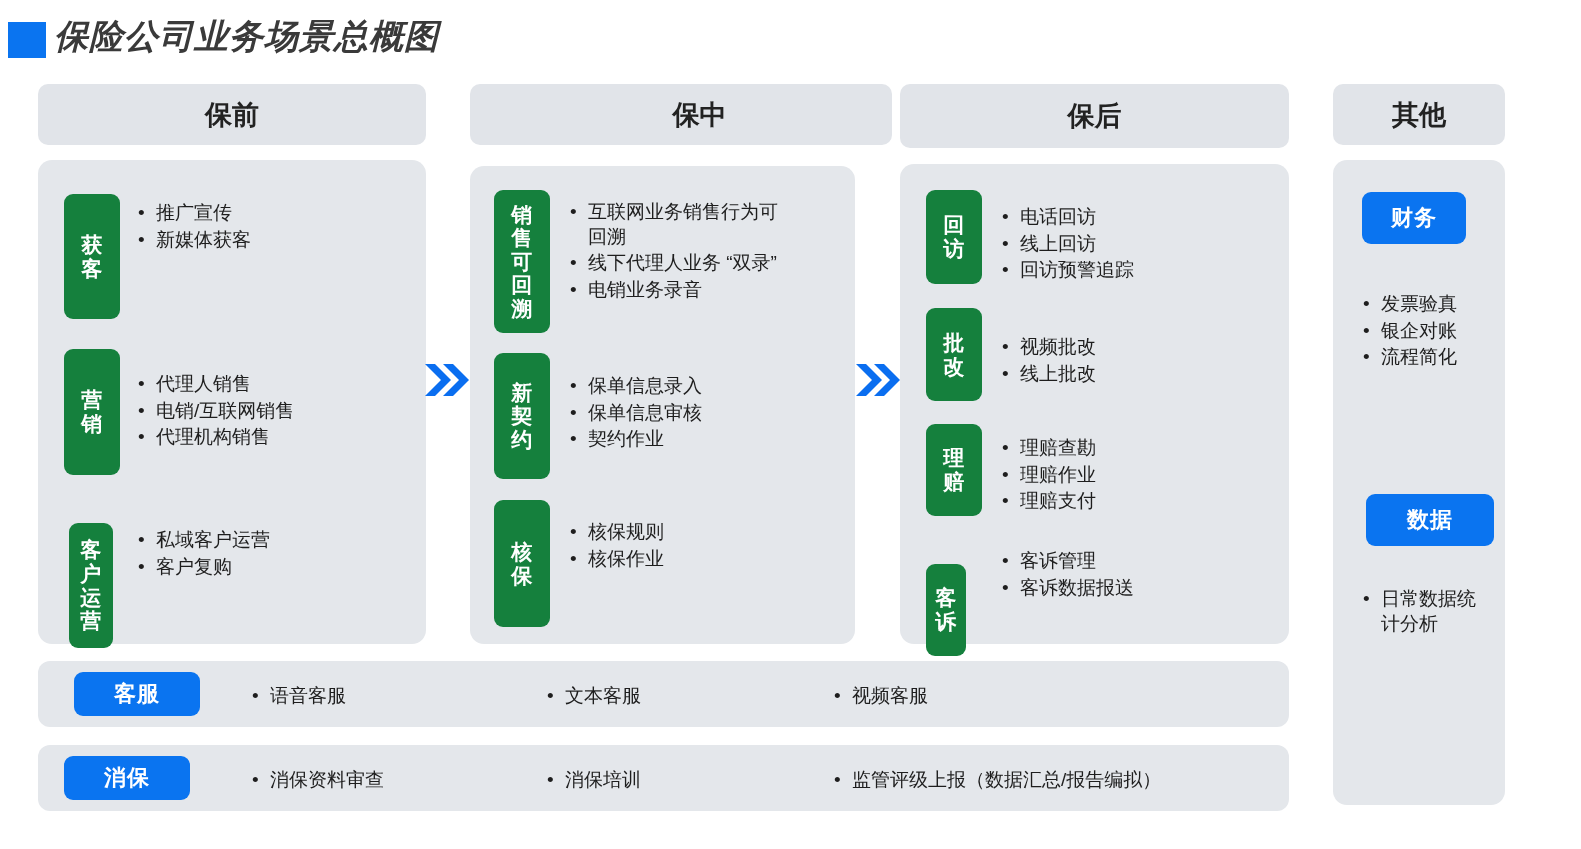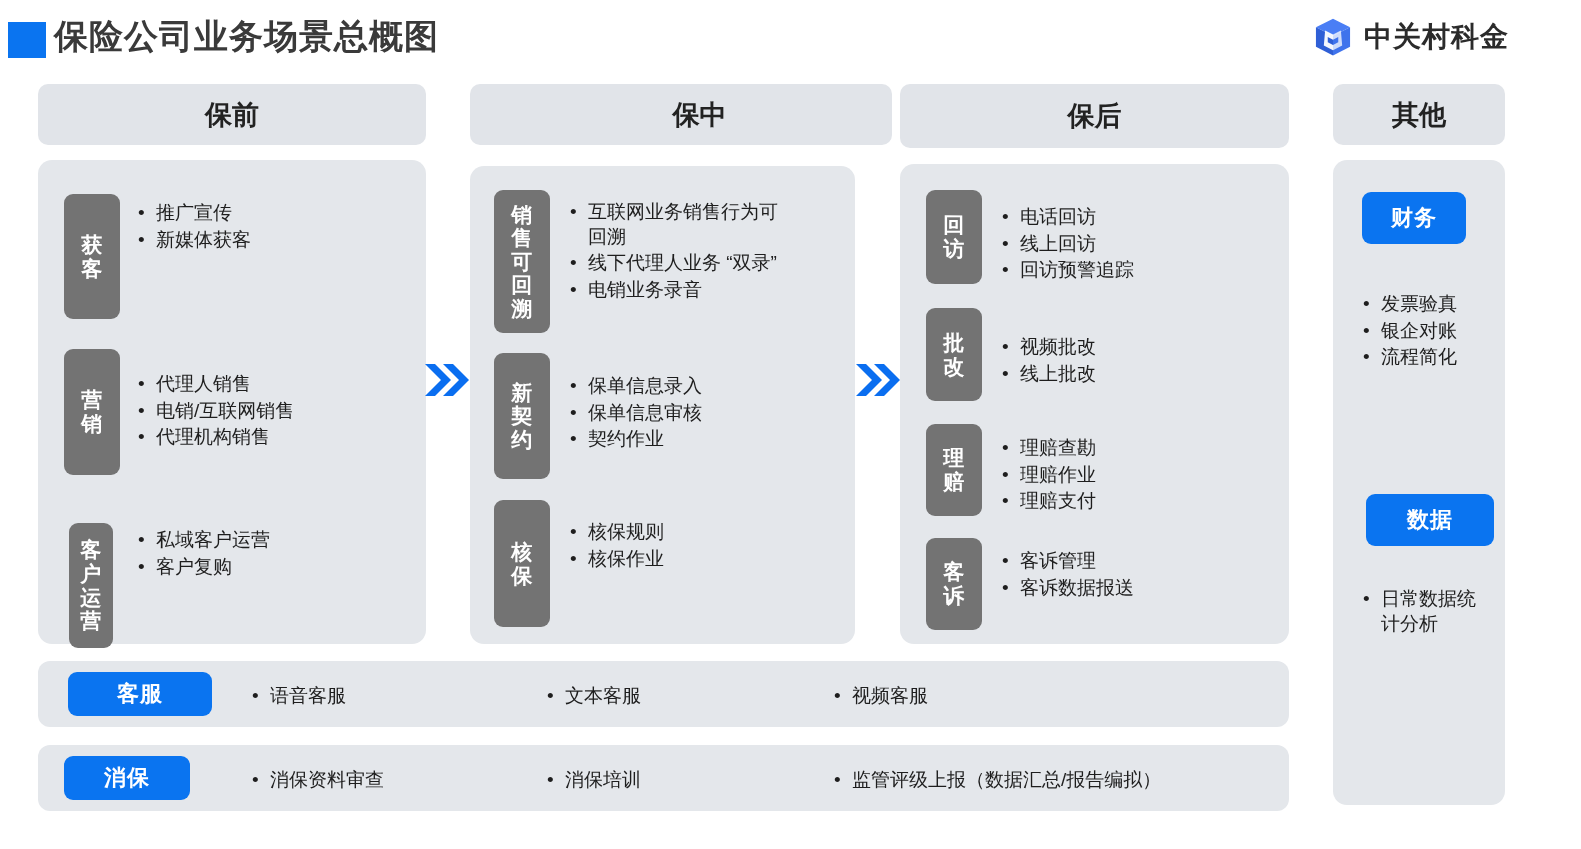--- a/index.html
+++ b/index.html
@@ -29,20 +29,21 @@
     background: #0a74f0;
   }
   .page-title {
     position: absolute;
     left: 54px; top: 14px;
     font-size: 34px;
     font-weight: 600;
     letter-spacing: 1px;
     color: #3a3a3a;
     white-space: nowrap;
+    font-style: italic;
   }
   .brand {
     position: absolute;
     right: 72px; top: 16px;
     display: flex;
     align-items: center;
     gap: 10px;
   }
   .brand-logo { width: 42px; height: 42px; display:block; }
   .brand-name {
@@ -67,21 +68,21 @@
   }
   .col-body {
     position: absolute;
     background: #e4e7eb;
     border-radius: 14px;
   }
 
   
   .vtag {
     position: absolute;
-    background: #737373;
+    background: #15803d;
     border-radius: 9px;
     color: #fff;
     font-size: 21px;
     font-weight: 700;
     line-height: 1.12;
     display: flex;
     align-items: center;
     justify-content: center;
     text-align: center;
     letter-spacing: 0.5px;
@@ -152,32 +153,20 @@
     background: #e4e7eb;
     border-radius: 12px;
   }
 </style>
 </head>
 <body>
 
 <div class="header">
   <div class="title-marker"></div>
   <div class="page-title">保险公司业务场景总概图</div>
-  <div class="brand">
-    <span>
-      <svg class="brand-logo" viewBox="0 0 64 64" xmlns="http://www.w3.org/2000/svg">
-        <polygon points="32,4 58,17 32,30 6,17" fill="#4a7ef5"></polygon>
-        <polygon points="6,17 32,30 32,60 6,47" fill="#2f5fd6"></polygon>
-        <polygon points="58,17 58,47 32,60 32,30" fill="#3f73ec"></polygon>
-        <path d="M20,22 L32,28 L32,36 L24,32 L24,40 L32,44 L32,52 L18,45 Z" fill="#ffffff" opacity="0.95"></path>
-        <path d="M44,22 L32,28 L32,36 L40,32 L40,40 L32,44 L32,52 L46,45 Z" fill="#ffffff" opacity="0.75"></path>
-      </svg>
-    </span>
-    <span class="brand-name">中关村科金</span>
-  </div>
 </div>
 
 <div class="col-head" style="left:38px; top:84px; width:388px; height:61px;">保前</div>
 <div class="col-head" style="left:470px; top:84px; width:385px; height:61px;padding-left:37px;">保中</div>
 <div class="col-head" style="left:900px; top:84px; width:389px; height:64px;">保后</div>
 <div class="col-head" style="left:1333px; top:84px; width:172px; height:61px;">其他</div>
 
 <div class="col-body" style="left:38px; top:160px; width:388px; height:484px;"></div>
 <div class="col-body" style="left:470px; top:166px; width:385px; height:478px;"></div>
 <div class="col-body" style="left:900px; top:164px; width:389px; height:480px;"></div>
@@ -336,21 +325,21 @@
   <div class="li">
       <span class="dot">•</span>
       <span class="txt">理赔作业</span>
     </div>
   <div class="li">
       <span class="dot">•</span>
       <span class="txt">理赔支付</span>
     </div>
 </div>
 
-<div class="vtag" style="left:926px; top:538px; width:56px; height:92px;">
+<div class="vtag" style="left:926px; top:564px; width:40px; height:92px;">
   <span>客诉</span>
 </div>
 <div class="bullets" style="left:1002px; top:549px; width:250px;">
   <div class="li">
       <span class="dot">•</span>
       <span class="txt">客诉管理</span>
     </div>
   <div class="li">
       <span class="dot">•</span>
       <span class="txt">客诉数据报送</span>
@@ -379,21 +368,21 @@
   <span>数据</span>
 </div>
 <div class="bullets" style="left:1363px; top:587px; width:130px;">
   <div class="li">
       <span class="dot">•</span>
       <span class="txt">日常数据统计分析</span>
     </div>
 </div>
 
 <div class="band" style="left:38px; top:661px; width:1251px; height:66px;"></div>
-<div class="htag" style="left:68px; top:672px; width:144px; height:44px;align-items:center;">
+<div class="htag" style="left:74px; top:672px; width:126px; height:44px;align-items:center;">
   <span>客服</span>
 </div>
 <div class="inline-li" style="left:252px; top:683px;">
   <span class="dot">•</span>
     <span>语音客服</span>
 </div>
 <div class="inline-li" style="left:547px; top:683px;">
   <span class="dot">•</span>
     <span>文本客服</span>
 </div>

